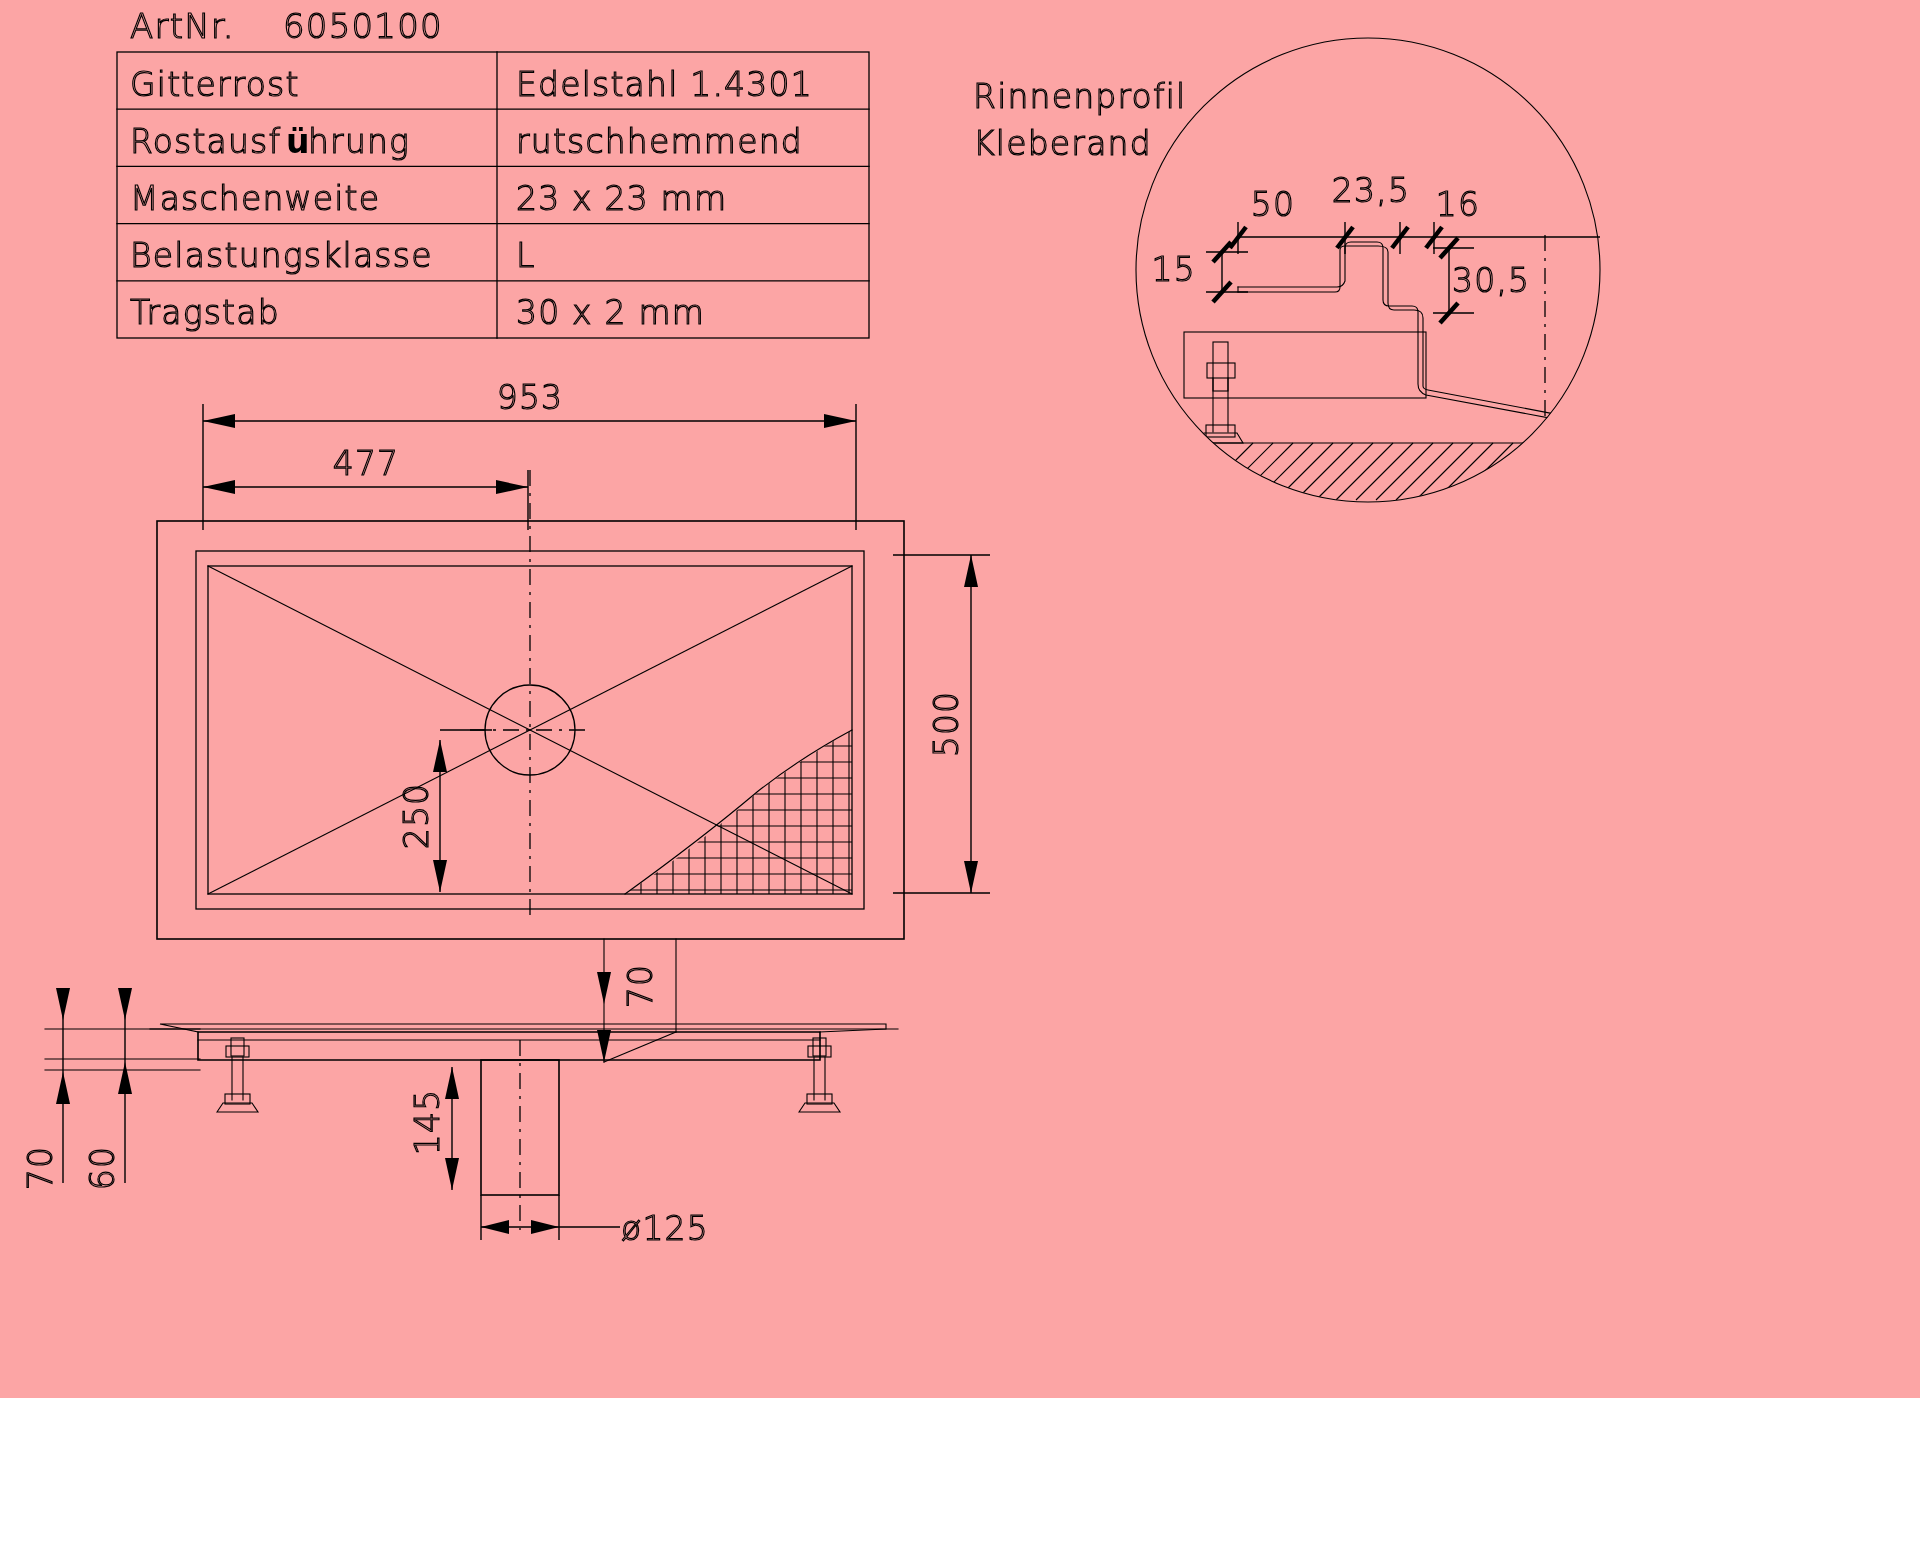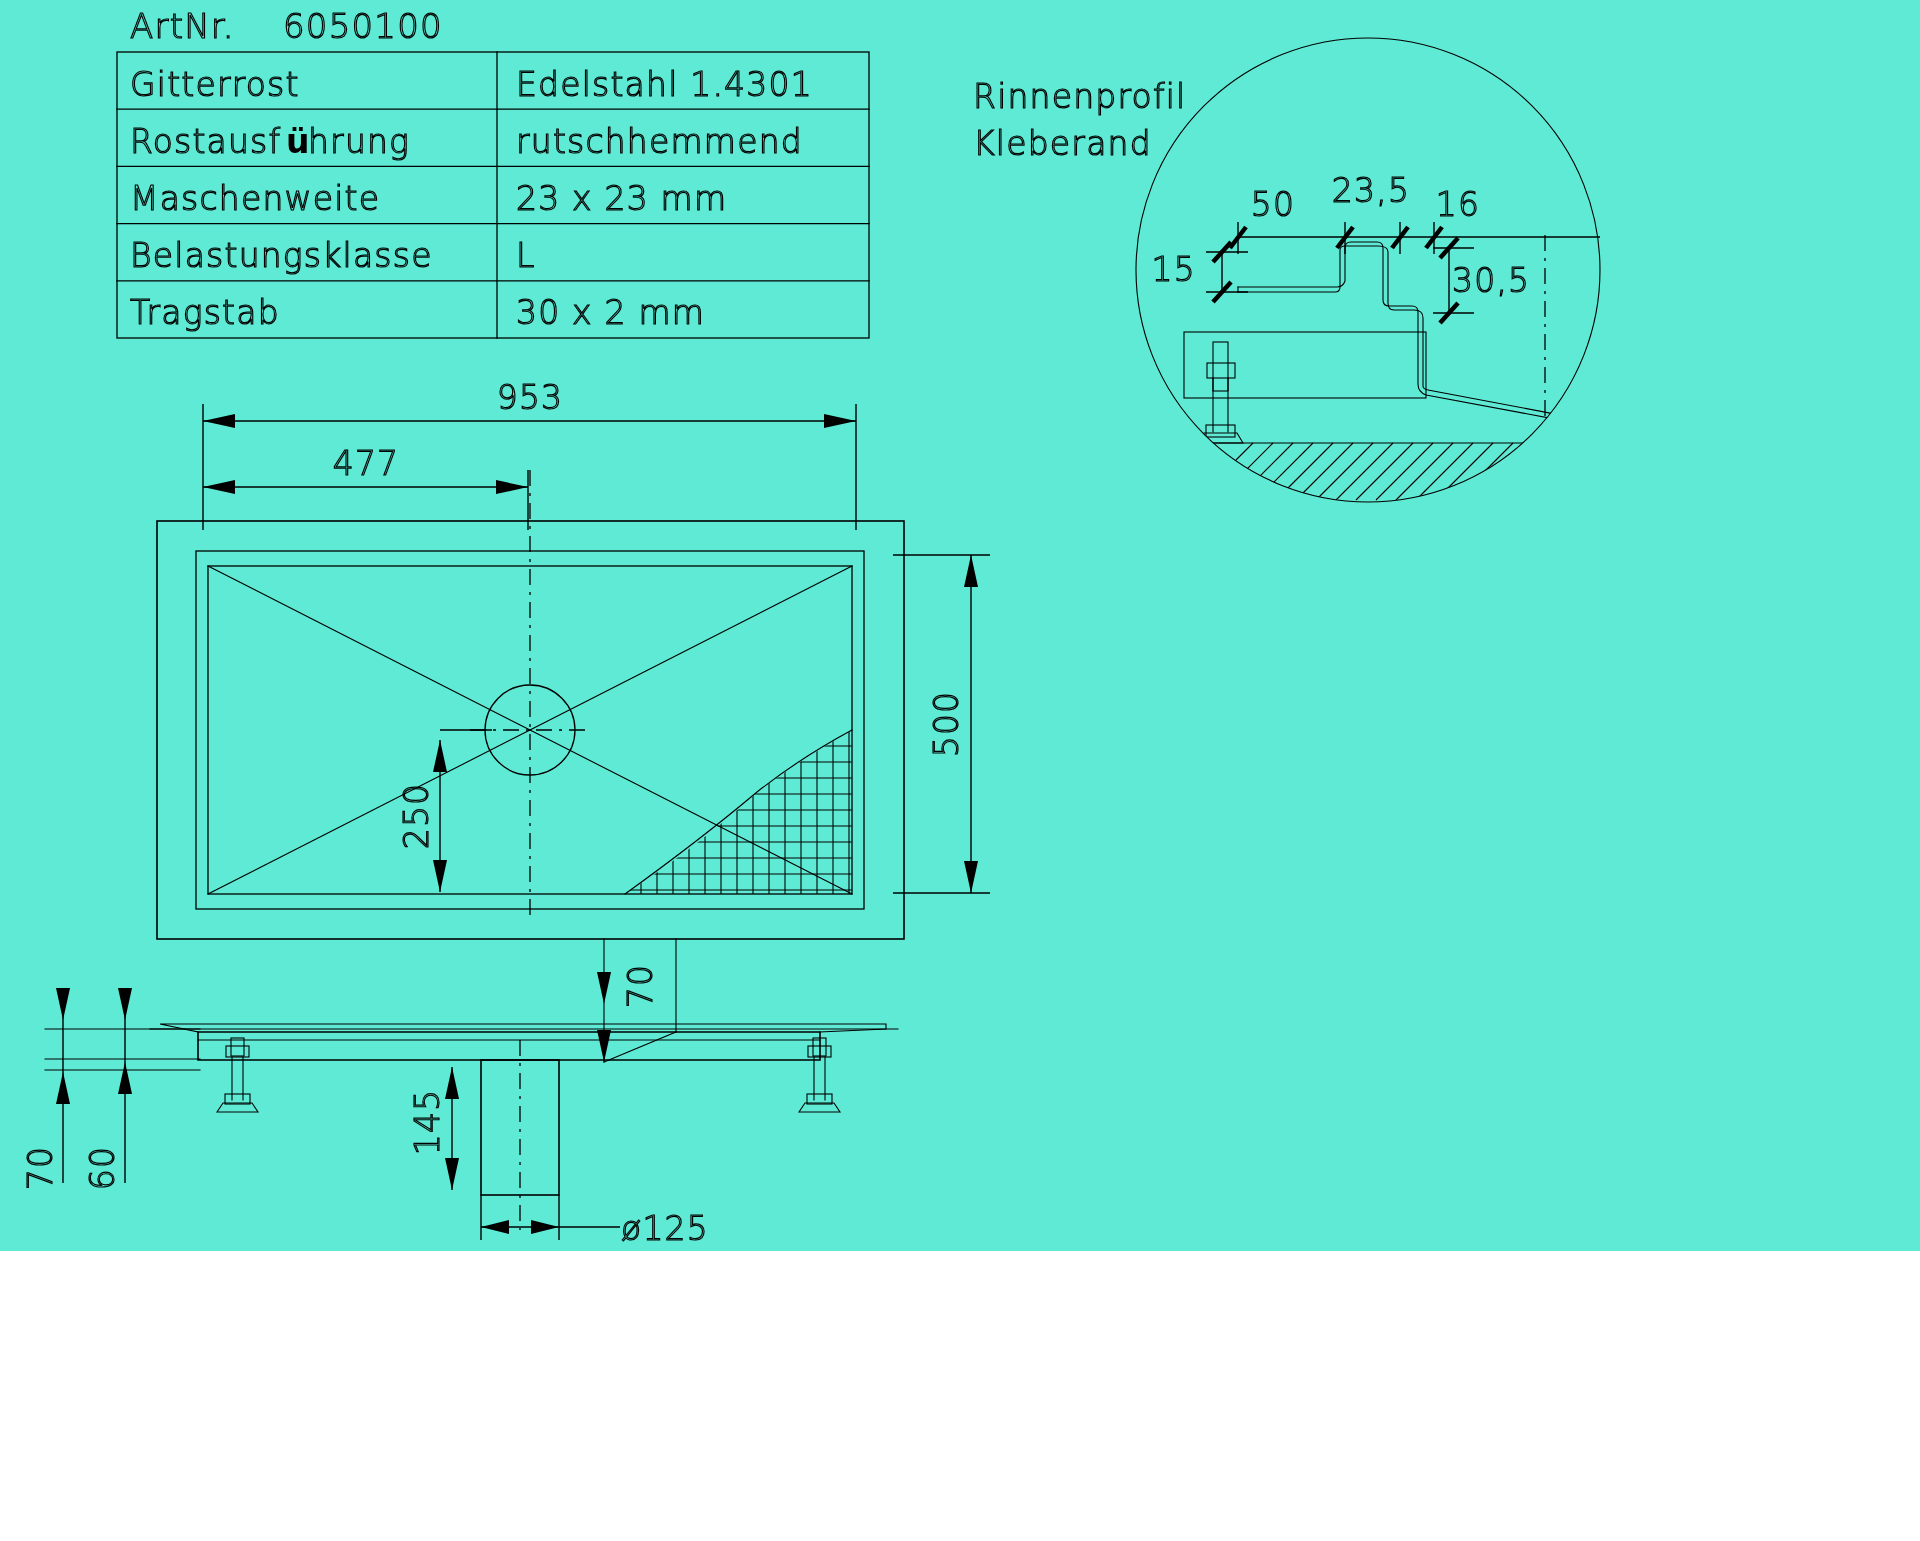--- a/index.html
+++ b/index.html
@@ -7,22 +7,22 @@
     margin: 0;
     padding: 0;
     background: #ffffff;
   }
   body {
     font-family: "Liberation Sans", sans-serif;
   }
   #sheet {
     position: relative;
     width: 1920px;
-    height: 1251px;
-    background: #5eead4;
+    height: 1398px;
+    background: #fca5a5;
     overflow: hidden;
   }
   #sheet svg {
     position: absolute;
     top: 0;
     left: 0;
   }
   
   .ln       { stroke: #000000; stroke-width: 1.6; fill: none; stroke-linecap: square; }
   .ln-thin  { stroke: #000000; stroke-width: 1.3; fill: none; stroke-linecap: square; }

